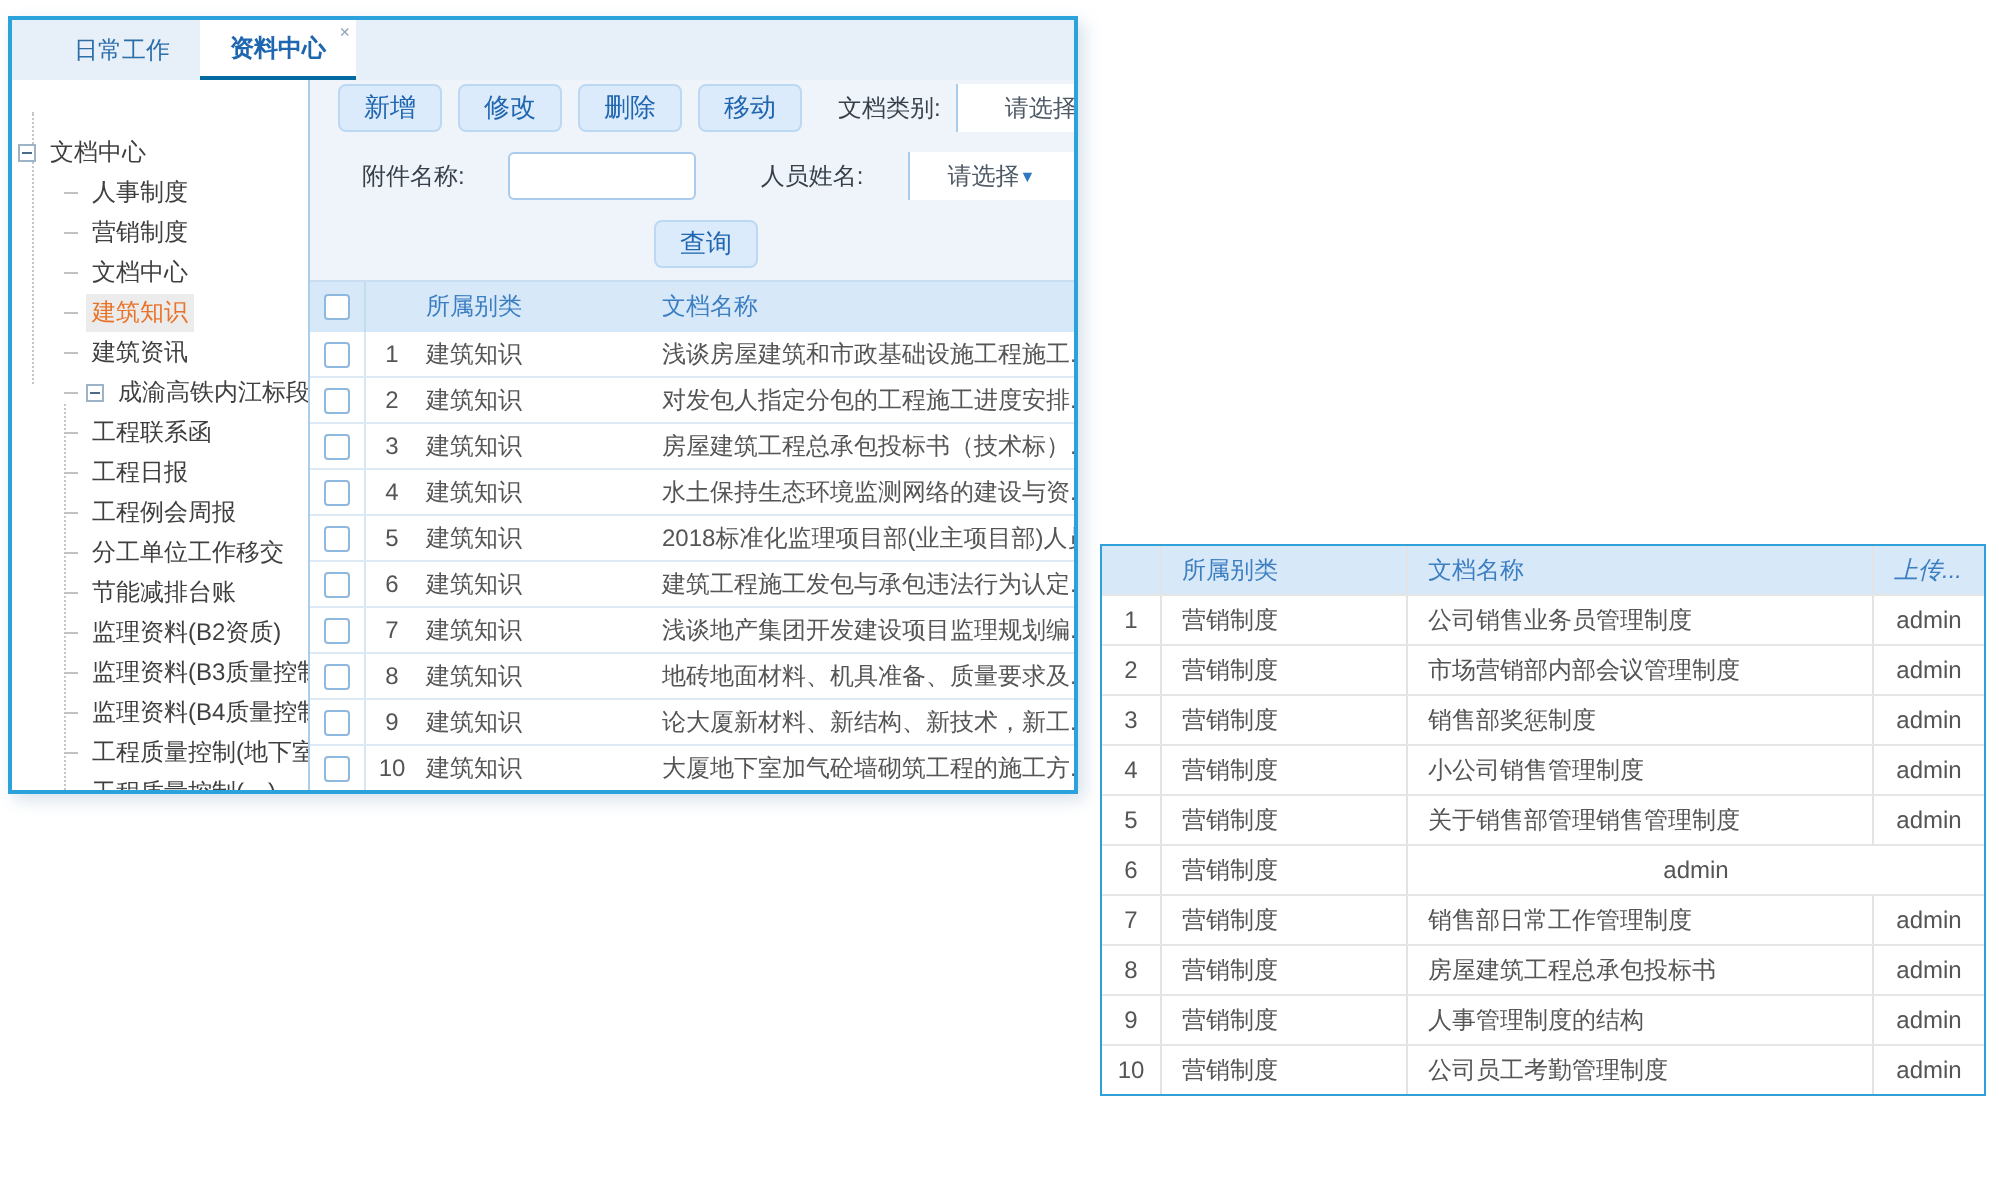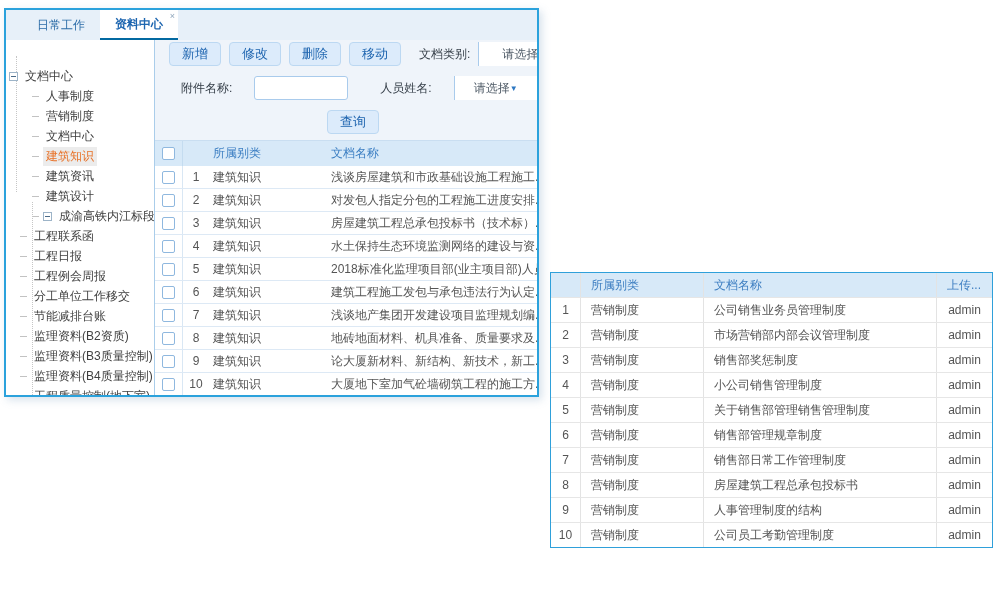--- a/index.html
+++ b/index.html
@@ -22,21 +22,21 @@
 
   
   .tree { position:relative; flex:none; width:149px; border-right:1px solid #AACDEA;
     background:#fff; overflow:hidden; padding-top:2px; font-size:12px; color:#3F3F3F; }
   .vline { position:absolute; width:0; border-left:1px dotted #C6C6C6; }
   .v1 { left:10px; top:16px; height:136px; }
   .v2 { left:26px; top:162px; bottom:0; }
   .tree-item { position:relative; height:20px; display:flex; align-items:center; white-space:nowrap; }
   .tree-item.lvl0 { padding-left:3px;margin-top:24px; }
   .tree-item.lvl1 { padding-left:26px; }
-  .tree-item.lvl2 { padding-left:14px; }
+  .tree-item.lvl2 { padding-left:26px; }
   .dash { flex:none; width:7px; height:1px; background:#C2C2C2; margin-right:4px; }
   .expander { flex:none; width:9px; height:9px; border:1px solid #9DB4C8; background:#fff;
     position:relative; margin-right:4px; }
   .expander::after { content:''; position:absolute; left:1px; right:1px; top:3px;
     border-top:1px solid #4A6A88; }
   .tree-label { padding:1px 3px; }
   .tree-item.selected .tree-label { background:#ECECEC; color:#E8732A; }
 
   
   .content { flex:1; min-width:0; background:#EFF4FA; display:flex; flex-direction:column;
@@ -79,21 +79,21 @@
     background:#fff; font-size:12px; }
   .rhead { height:24px; background:#D7E9F8; color:#3D7EC1; display:flex; align-items:center; }
   .rrow { height:25px; display:flex; align-items:center; border-top:1px solid #E6E6E6; color:#555; }
   .rc { flex:none; overflow:hidden; white-space:nowrap; align-self:stretch;
     display:flex; align-items:center; border-right:1px solid #E3E3E3; }
   .rc:last-child { border-right:none; }
   .rc-idx { width:30px; justify-content:center; }
   .rc-cat { width:123px; padding-left:10px; }
   .rc-name { width:233px; padding-left:10px; }
   .rc-upl { flex:1 1 auto; justify-content:center; }
-  .rhead .rc-upl { justify-content:flex-start; padding-left:10px; }
+  .rhead .rc-upl { justify-content:flex-start; padding-left:10px;font-style:italic; }
 </style>
 </head>
 <body>
 
 <div id="stage">
 
   <div class="window">
 
     <div class="tabbar">
       <div class="tab">日常工作</div>
@@ -124,24 +124,20 @@
             <span class="dash"></span>
             <span class="tree-label">文档中心</span>
           </div>
           <div class="tree-item lvl1 selected">
             <span class="dash"></span>
             <span class="tree-label">建筑知识</span>
           </div>
           <div class="tree-item lvl1">
             <span class="dash"></span>
             <span class="tree-label">建筑资讯</span>
-          </div>
-          <div class="tree-item lvl1">
-            <span class="dash"></span>
-            <span class="tree-label">建筑设计</span>
           </div>
           <div class="tree-item lvl1">
             <span class="dash"></span>
             <span class="expander"></span>
             <span class="tree-label">成渝高铁内江标段项目</span>
           </div>
           <div class="tree-item lvl2">
             <span class="dash"></span>
             <span class="tree-label">工程联系函</span>
           </div>
@@ -345,21 +341,20 @@
         </div>
         <div class="rrow">
           <div class="rc rc-idx">5</div>
           <div class="rc rc-cat">营销制度</div>
           <div class="rc rc-name">关于销售部管理销售管理制度</div>
           <div class="rc rc-upl">admin</div>
         </div>
         <div class="rrow">
           <div class="rc rc-idx">6</div>
           <div class="rc rc-cat">营销制度</div>
-          <div class="rc rc-name">销售部管理规章制度</div>
           <div class="rc rc-upl">admin</div>
         </div>
         <div class="rrow">
           <div class="rc rc-idx">7</div>
           <div class="rc rc-cat">营销制度</div>
           <div class="rc rc-name">销售部日常工作管理制度</div>
           <div class="rc rc-upl">admin</div>
         </div>
         <div class="rrow">
           <div class="rc rc-idx">8</div>

